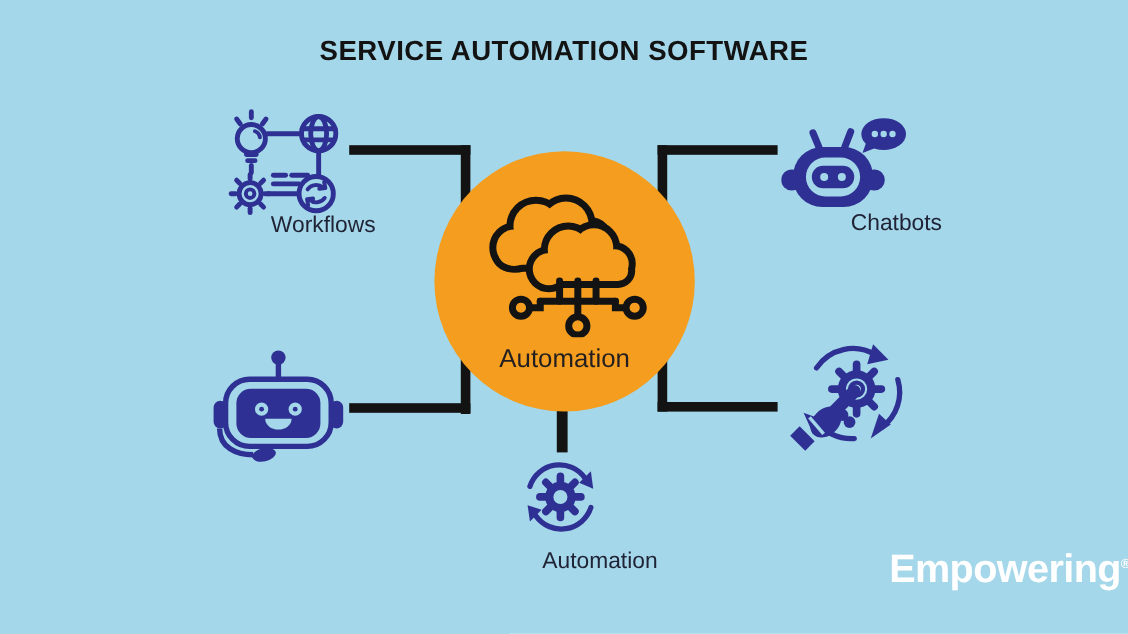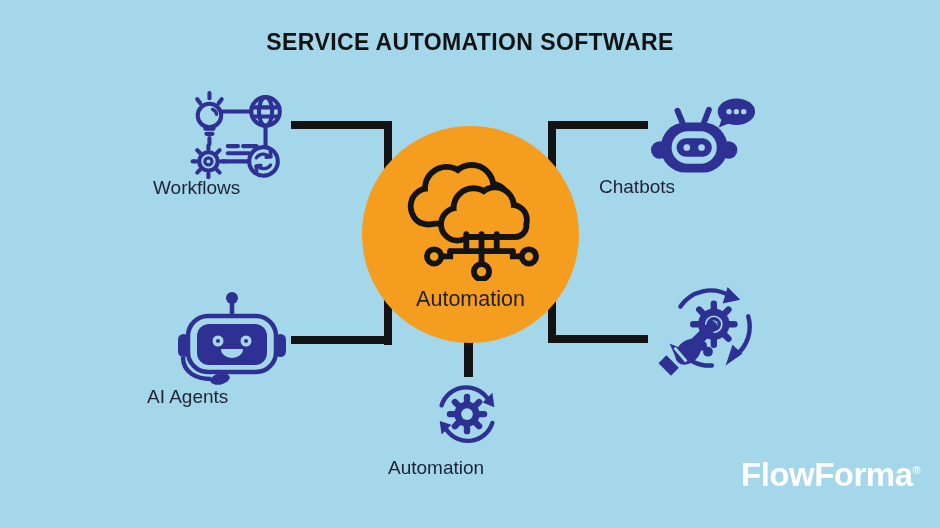--- a/index.html
+++ b/index.html
@@ -33,24 +33,24 @@
   .center-label{position:absolute;left:362px;top:287px;width:217px;text-align:center;
                 font-size:21.5px;font-weight:500;color:#231F20;z-index:3;}
 
   .node-icon{position:absolute;color:var(--navy);z-index:3;}
   .icon-workflows{left:187px;top:90px;width:102px;}
   .icon-chatbots{left:651px;top:96px;width:106px;}
   .icon-ai{left:175px;top:289px;width:114px;}
   .icon-self{left:651px;top:283px;width:108px;}
   .icon-auto{left:425px;top:377px;width:84px;}
 
-  .node-label{position:absolute;text-align:left;font-size:19px;font-weight:500;
+  .node-label{position:absolute;text-align:right;font-size:19px;font-weight:500;
               color:var(--label);z-index:3;line-height:21px;}
   .lbl-workflows{left:153px;top:177px;width:160px;}
-  .lbl-chatbots{left:599px;top:176px;width:160px;}
+  .lbl-chatbots{left:625px;top:176px;width:160px;}
   .lbl-ai{left:147px;top:386px;width:160px;}
   .lbl-self{left:641px;top:378px;width:130px;}
   .lbl-auto{left:388px;top:457px;width:160px;}
 
   .logo{position:absolute;left:741px;top:454px;width:185px;color:var(--white);z-index:3;}
   .logo-name{font-size:33px;font-weight:bold;letter-spacing:-.5px;line-height:32px;}
   .logo-reg{font-size:11px;vertical-align:super;font-weight:bold;}
   .logo-tagline{font-size:12px;letter-spacing:.2px;margin-top:2px;white-space:nowrap;}
 
   
@@ -184,21 +184,20 @@
     <rect x="100" y="45" width="11" height="23" rx="5.5" class="fill-n"></rect>
     <rect x="22" y="35" width="70" height="41" rx="12" class="fill-n"></rect>
     <circle cx="43" cy="52" r="5.5" class="cut"></circle>
     <circle cx="71" cy="52" r="5.5" class="cut"></circle>
     <circle cx="43" cy="52" r="2" class="fill-n"></circle>
     <circle cx="71" cy="52" r="2" class="fill-n"></circle>
     <path d="M46,60 a11,9 0 0 0 22,0 z" class="cut"></path>
     <path d="M8,68 C8,84 22,90 36,90" fill="none" stroke="currentColor" stroke-width="4.5"></path>
     <ellipse cx="45" cy="90" rx="10" ry="5.5" class="fill-n" transform="rotate(-12 45 90)"></ellipse>
   </svg>
-  <div class="node-label lbl-ai">AI Agents</div>
 
   <svg class="node-icon icon-self" viewBox="0 0 110 98" role="presentation">
     <path class="arc" d="M30,24 A37,37 0 0 1 80,13"></path>
     <polygon class="fill-n" points="78,4 91,17 73,21"></polygon>
     <path class="arc" d="M99,34 A37,37 0 0 1 86,74"></path>
     <polygon class="fill-n" points="93,72 76,84 83,63"></polygon>
     <path class="arc" d="M62,84 A37,37 0 0 1 29,68"></path>
     <polygon class="fill-n" points="19,62 27,80 38,69"></polygon>
     <g class="tooth">
       <path d="M80,42 h5"></path>
@@ -235,16 +234,16 @@
         <path d="M33.8,28.8 l-3.2,-3.2"></path>
       <path d="M43,25 v-4.5"></path>
         <path d="M52.2,28.8 l3.2,-3.2"></path>
     </g>
     <circle cx="43" cy="38" r="13" class="fill-n"></circle>
     <circle cx="43" cy="38" r="6" class="cut"></circle>
   </svg>
   <div class="node-label lbl-auto">Automation</div>
 
   <div class="logo">
-    <div class="logo-name"><span>FlowForma</span><span class="logo-reg">®</span></div>
+    <div class="logo-name"><span>Empowering</span><span class="logo-reg">®</span></div>
   </div>
 
 </div>
 
 </body></html>

